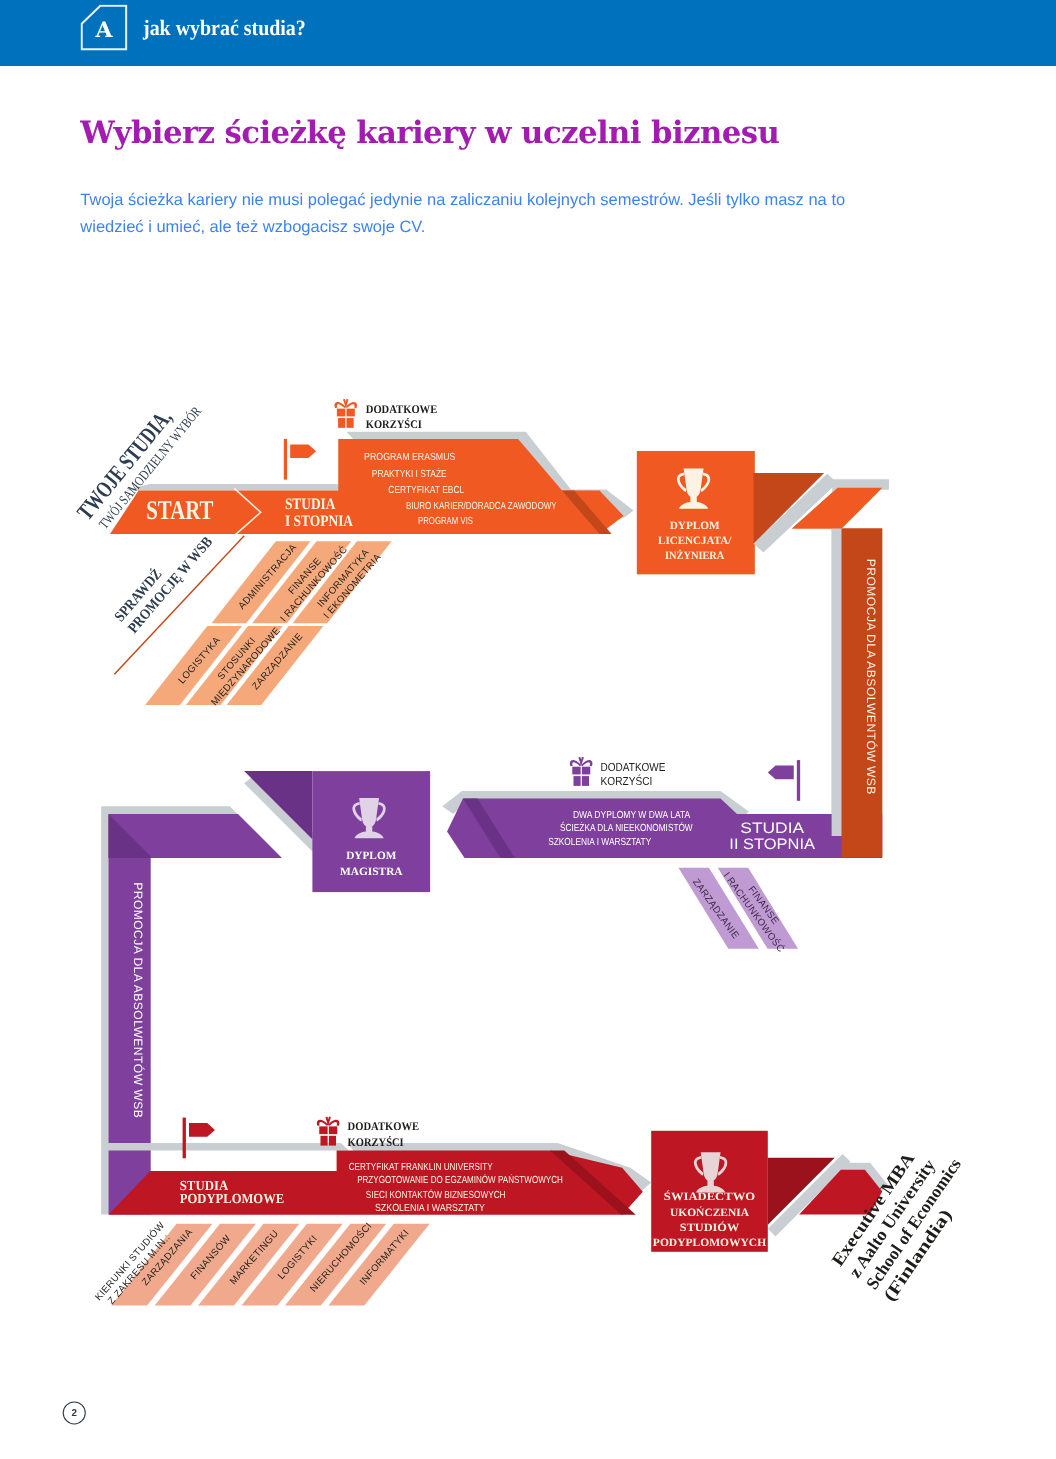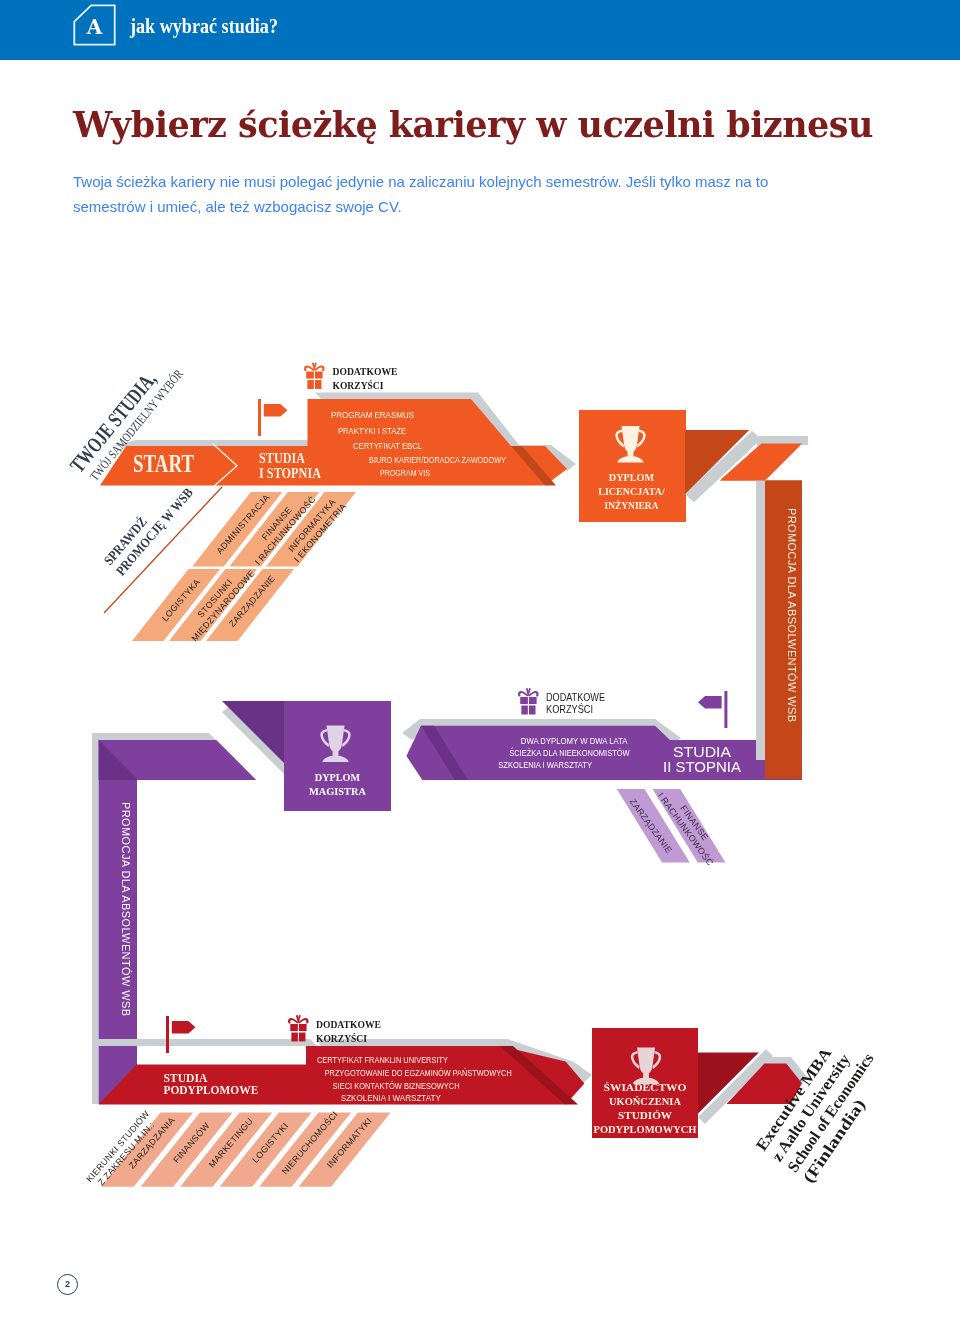--- a/index.html
+++ b/index.html
@@ -1,42 +1,42 @@
 <!DOCTYPE html>
 <html><head>
 <meta charset="utf-8">
 <style>
   html,body{margin:0;padding:0;}
   body{width:960px;height:1326px;background:#fff;font-family:"Liberation Sans",sans-serif;overflow:hidden;position:relative;}
   .hdr{position:absolute;left:0;top:0;width:960px;height:60px;background:#0071bc;}
   .hdr-box{position:absolute;left:73px;top:4px;}
   .hdr-title{position:absolute;left:130.3px;top:-4px;height:60px;display:flex;align-items:center;color:#fff;font-family:"Liberation Serif",serif;font-weight:bold;font-size:20px;white-space:nowrap;}
   .hdr-title>span{display:inline-block;transform-origin:left center;transform:scaleX(0.906);}
-  .h1{position:absolute;left:73px;top:104px;color:#7f1d1d;font-family:"DejaVu Serif",serif;font-weight:bold;font-size:35px;letter-spacing:-0.55px;white-space:nowrap;}
+  .h1{position:absolute;left:73px;top:104px;color:#a21caf;font-family:"DejaVu Serif",serif;font-weight:bold;font-size:28px;letter-spacing:-0.55px;white-space:nowrap;}
   .lead{position:absolute;left:73px;top:170px;width:820px;color:#3b82f6;font-size:15px;line-height:24.9px;white-space:nowrap;}
   .pageno{position:absolute;left:57px;top:1274px;width:19px;height:19px;border:1.5px solid #2d3c4e;border-radius:50%;color:#2d3c4e;font-size:9px;font-weight:bold;text-align:center;line-height:19px;}
   #dgsvg{position:absolute;left:0;top:0;}
 </style>
 </head>
 <body>
 
 <div class="hdr"></div>
 <div class="hdr-box">
   <svg width="44" height="43" viewBox="0 0 44 43">
       <path d="M1.3 17.6 L18.2 1.3 L41.7 1.3 L41.7 40.7 L1.3 40.7 Z" fill="none" stroke="#e8f4fc" stroke-width="1.8"></path>
       <text x="21.5" y="29.5" text-anchor="middle" fill="#fff" font-family="DejaVu Serif, serif" font-weight="bold" font-size="19.5" textLength="15.5" lengthAdjust="spacingAndGlyphs">A</text>
     </svg>
 </div>
 <div class="hdr-title">
     <span>jak wybrać studia?</span>
   </div>
 <div class="h1">Wybierz ścieżkę kariery w uczelni biznesu</div>
 <div class="lead">
     <div>Twoja ścieżka kariery nie musi polegać jedynie na zaliczaniu kolejnych semestrów. Jeśli tylko masz na to</div>
-    <div>semestrów i umieć, ale też wzbogacisz swoje CV.</div>
+    <div>wiedzieć i umieć, ale też wzbogacisz swoje CV.</div>
   </div>
 <div class="pageno">2</div>
 
 <svg id="dgsvg" width="960" height="1326">
 <defs>
 <g id="gift">
         <path d="M2.4 11.8 h8.2 v7.6 h-8.2 z"></path>
         <path d="M11.8 11.8 h8.2 v7.6 h-8.2 z"></path>
         <path d="M3.6 21.0 h7.0 v9.6 h-7.0 z"></path>
         <path d="M11.8 21.0 h7.0 v9.6 h-7.0 z"></path>

